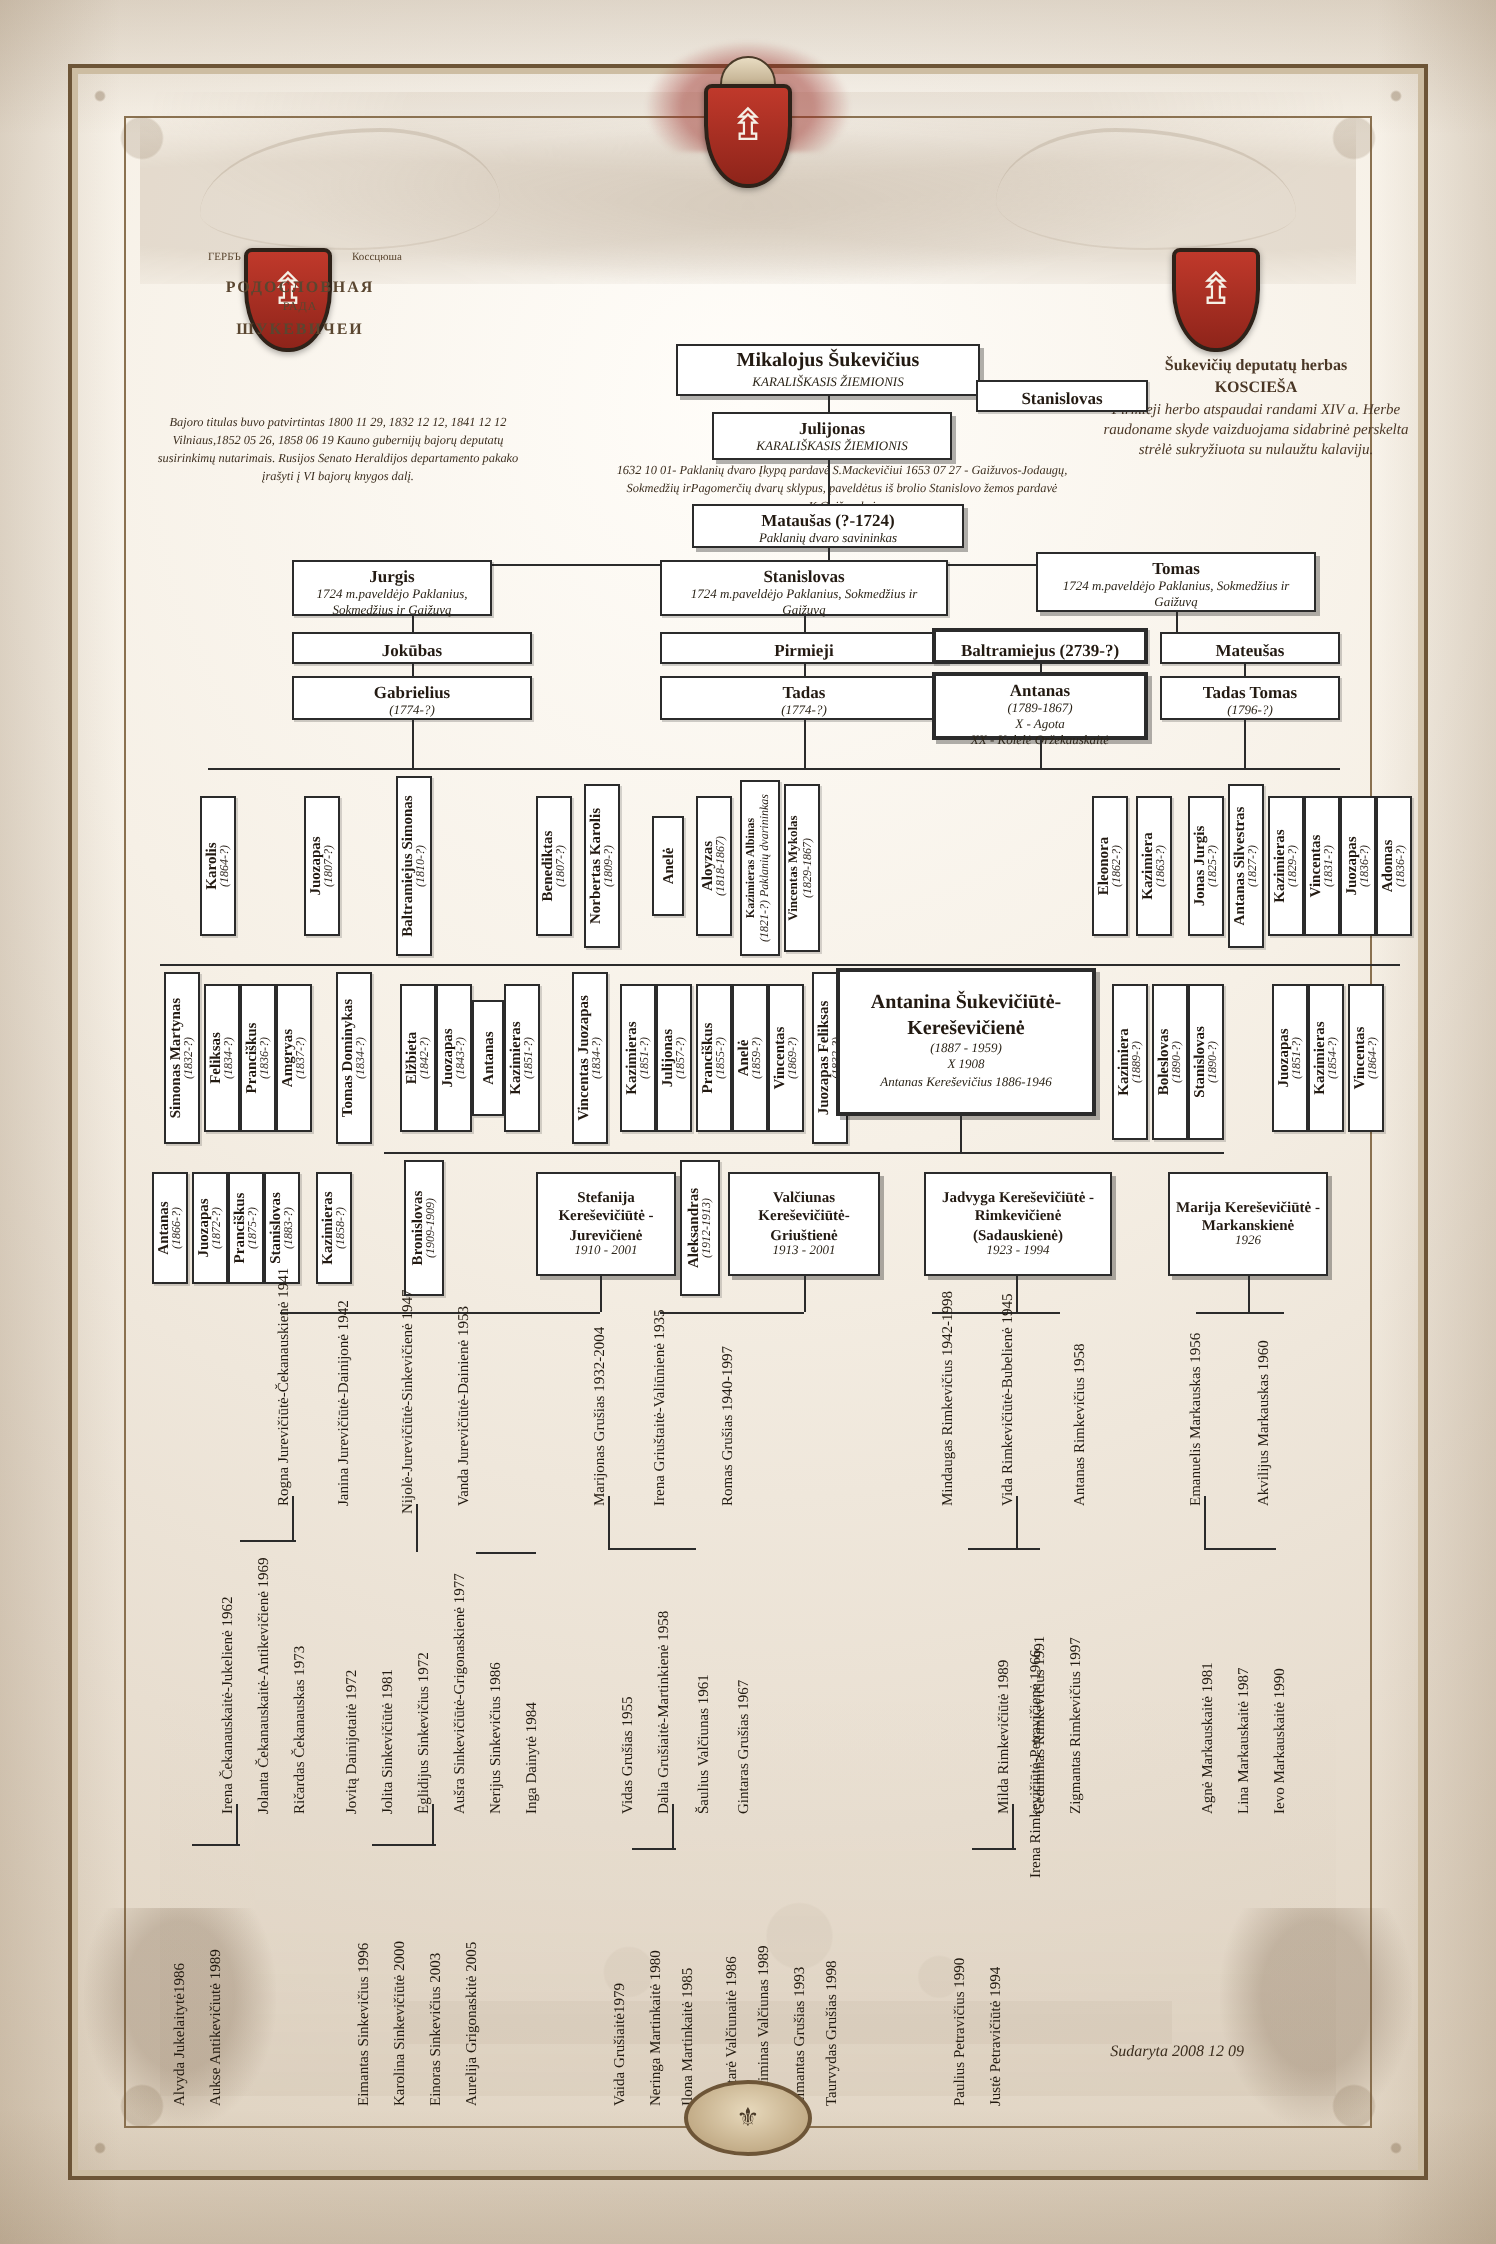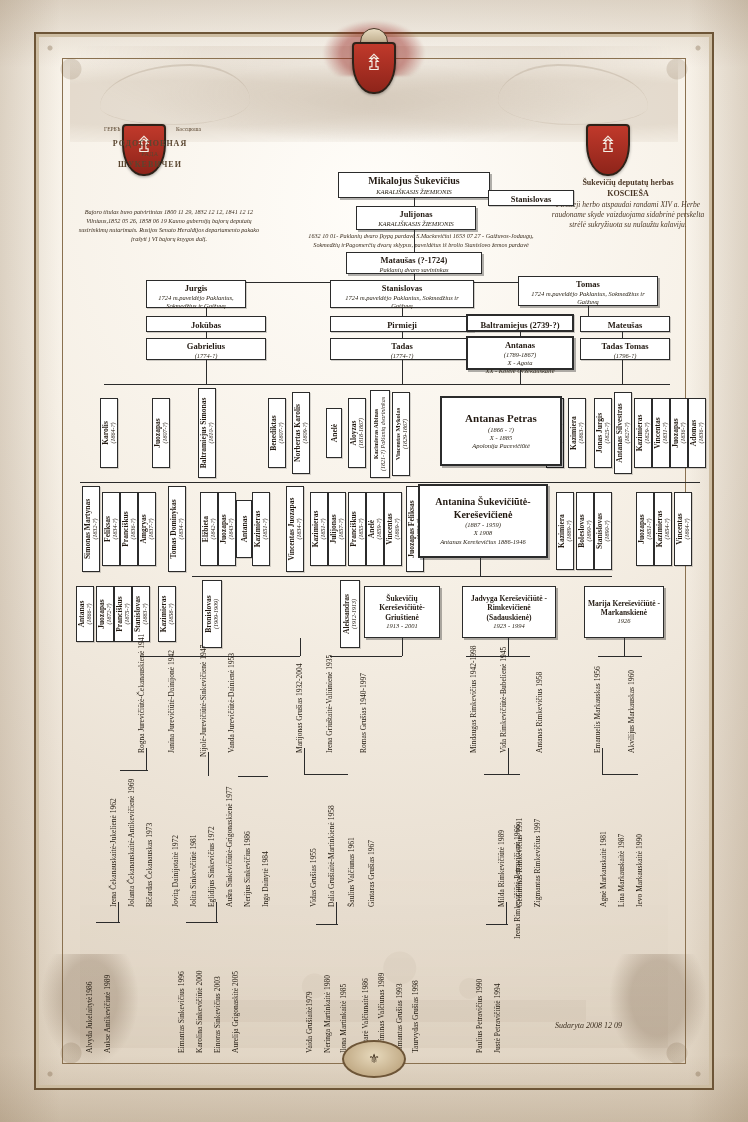--- a/index.html
+++ b/index.html
@@ -432,26 +432,20 @@
         <span class="sub">(1836-?)</span>
       </span>
   </div>
   <div class="vbox" style="left:688px;top:398px;width:18px;height:70px;">
     <span class="vtext">
         <span class="nm">Adomas</span>
         <span class="sub">(1836-?)</span>
       </span>
   </div>
 
-  <div class="box hl shadow2" style="left:440px;top:396px;width:122px;height:70px;display:flex;flex-direction:column;justify-content:center;">
-    <span class="nm" style="font-size:11px;">Antanas Petras</span>
-    <span class="sub">(1866 - ?)</span>
-    <span class="sub">X - 1885</span>
-    <span class="sub">Apolonija Pacevičiūtė</span>
-  </div>
 
   <div class="ln lnh" style="left:80px;top:482px;width:620px;"></div>
 
   <div class="vbox" style="left:82px;top:486px;width:18px;height:86px;">
     <span class="vtext">
         <span class="nm">Simonas Martynas</span>
         <span class="sub">(1832-?)</span>
       </span>
   </div>
   <div class="vbox" style="left:102px;top:492px;width:18px;height:74px;">
@@ -627,22 +621,26 @@
   <div class="vbox" style="left:340px;top:580px;width:20px;height:68px;">
     <span class="vtext">
         <span class="nm">Aleksandras</span>
         <span class="sub">(1912-1913)</span>
       </span>
   </div>
 
   <div class="ln lnh" style="left:192px;top:576px;width:420px;"></div>
   <div class="ln lnv" style="left:480px;top:558px;height:18px;"></div>
 
+  <div class="box shadow2" style="left:268px;top:586px;width:70px;height:52px;display:flex;flex-direction:column;justify-content:center;">
+    <span class="nm" style="font-size:7.5px;">Stefanija Kereševičiūtė - Jurevičienė</span>
+    <span class="sub">1910 - 2001</span>
+  </div>
   <div class="box shadow2" style="left:364px;top:586px;width:76px;height:52px;display:flex;flex-direction:column;justify-content:center;">
-    <span class="nm" style="font-size:7.5px;">Šukevičių Kereševičiūtė-Griuštienė</span>
+    <span class="nm" style="font-size:7.5px;">Valčiunas Kereševičiūtė-Griuštienė</span>
     <span class="sub">1913 - 2001</span>
   </div>
   <div class="box shadow2" style="left:462px;top:586px;width:94px;height:52px;display:flex;flex-direction:column;justify-content:center;">
     <span class="nm" style="font-size:7.5px;">Jadvyga Kereševičiūtė - Rimkevičienė (Sadauskienė)</span>
     <span class="sub">1923 - 1994</span>
   </div>
   <div class="box shadow2" style="left:584px;top:586px;width:80px;height:52px;display:flex;flex-direction:column;justify-content:center;">
     <span class="nm" style="font-size:7.5px;">Marija Kereševičiūtė - Markanskienė</span>
     <span class="sub">1926</span>
   </div>

